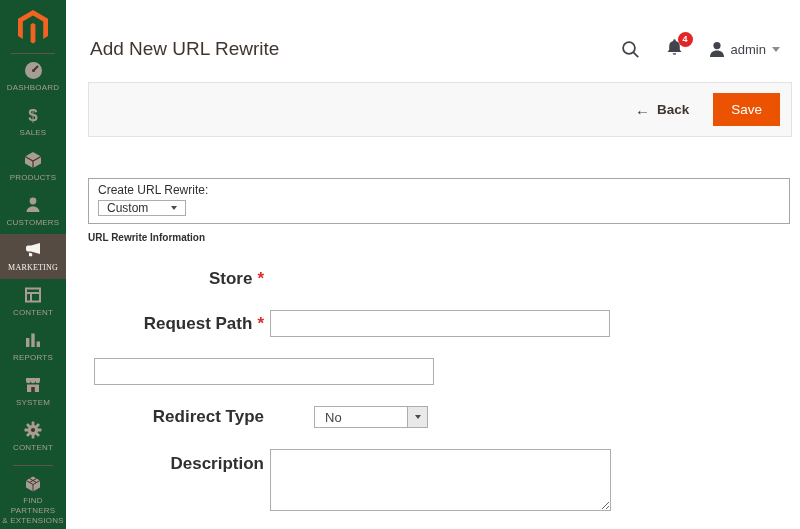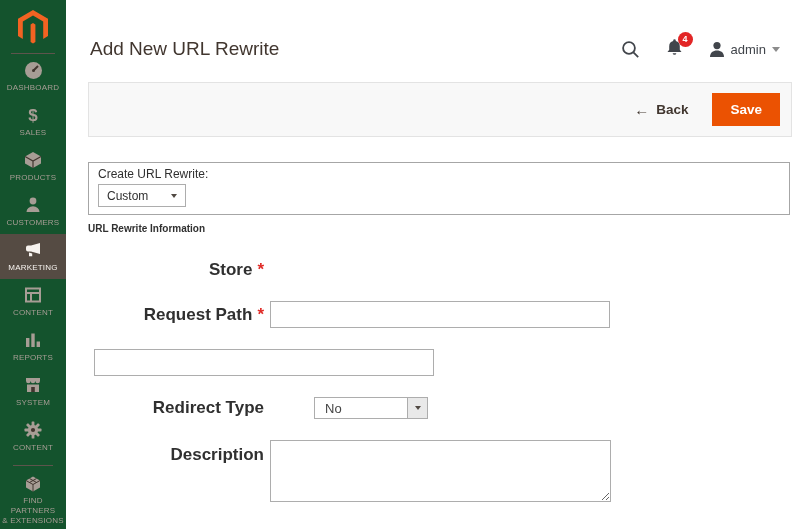--- a/index.html
+++ b/index.html
@@ -7,21 +7,21 @@
               font-family:"Liberation Sans", sans-serif; }
 
   
   .sidebar { position:absolute; left:0; top:0; width:66px; height:529px; background:#14532d; z-index:5; }
   .logo { height:54px; display:flex; align-items:center; justify-content:center; cursor:pointer; position:relative; }
   .logo::after { content:""; position:absolute; bottom:0; left:11px; right:11px; border-bottom:1px solid #5d544c; }
   .nav-item { height:45px; display:flex; flex-direction:column; align-items:center; justify-content:center;
               gap:3px; color:#a79d95; cursor:pointer; }
   .nav-item .nav-icon { height:19px; display:flex; align-items:center; justify-content:center; }
   .nav-item .nav-label { font-size:8px; letter-spacing:.2px; text-align:center; line-height:1.25; }
-  .nav-item.active { background:#554b43; color:#f7f3ef; }
+  .nav-item.active { background:#554b43; color:#f7f3ef;font-family:Liberation Serif, serif; }
   .nav-divider { height:1px; background:#5d544c; margin:6px 13px; }
   .nav-item.footer { height:56px; }
   .dollar { font-size:17px; font-weight:700; line-height:1; }
 
   
   .main { position:absolute; left:66px; top:16px; width:734px; height:529px; background:#fff; }
 
   .page-header { height:66px; display:flex; align-items:center; padding:0 20px 0 24px; }
   .page-title { flex:1; font-size:19px; font-weight:400; color:#41362f; }
   .header-actions { display:flex; align-items:center; gap:26px; }
@@ -35,27 +35,27 @@
   .caret-down { width:0; height:0; border-left:4px solid transparent; border-right:4px solid transparent;
                 border-top:5px solid #8c8c8c; }
 
   
   .toolbar { margin:0 8px 0 22px; height:55px; background:#f8f8f8; border:1px solid #e3e3e3;
              display:flex; align-items:center; justify-content:flex-end; gap:24px; padding:0 11px; }
   .back-btn { display:flex; align-items:center; gap:7px; cursor:pointer; color:#41362f;
               font-size:13.5px; font-weight:700; background:none; border:none; font-family:inherit; }
   .back-arrow { font-size:15px; font-weight:400; }
   .save-btn { background:#eb5202; border:1px solid #eb5202; color:#fff; font-family:inherit;
-              font-size:13.5px; font-weight:700; padding:8px 17px; cursor:pointer; }
+              font-size:13.5px; font-weight:400; padding:8px 17px; cursor:pointer; }
 
   
   .content { padding:25px 10px 0 22px; }
-  .create-box { border:1px solid #a6a6a6; padding:4px 9px 7px; }
+  .create-box { border:1px solid #a6a6a6; padding:4px 9px 7px;margin-top:16px; }
   .create-label { font-size:12px; color:#303030; margin-bottom:3px; }
-  .mini-select { width:88px; height:23px; border:1px solid #adadad; background:#fff; cursor:pointer;
+  .mini-select { width:88px; height:16px; border:1px solid #adadad; background:#fff; cursor:pointer;
                  display:flex; align-items:center; justify-content:space-between; padding:0 8px;
                  font-size:12px; color:#303030; }
   .sel-caret { width:0; height:0; border-left:3.5px solid transparent; border-right:3.5px solid transparent;
                border-top:4.5px solid #514943; }
 
   .section-heading { font-size:10px; font-weight:700; color:#303030; margin:8px 0 26px; }
 
   .form-row { display:flex; align-items:center; margin-bottom:21px; }
   .form-row.top { align-items:flex-start; }
   .form-label { width:176px; text-align:right; font-size:17px; font-weight:700; color:#303030; line-height:1.2; }

